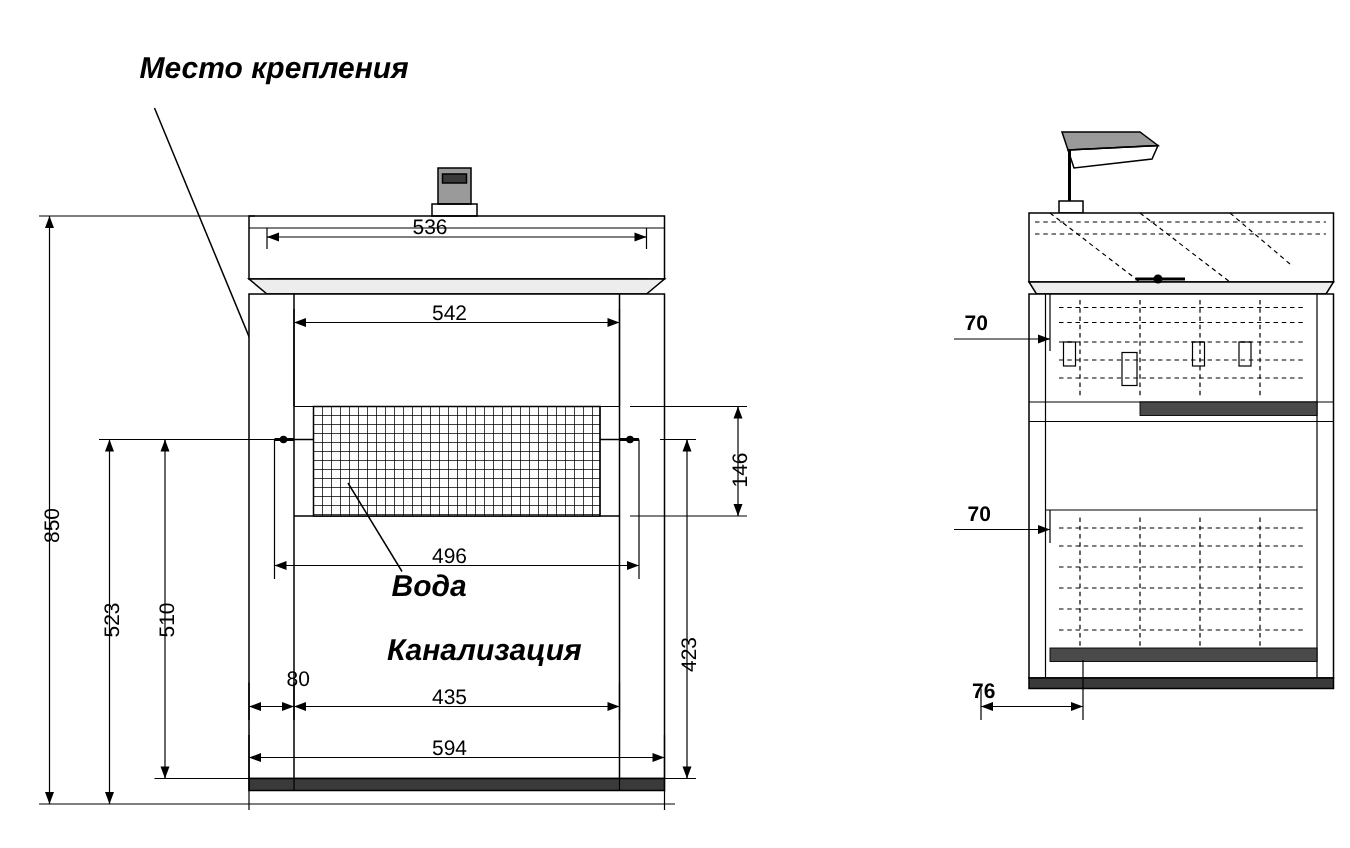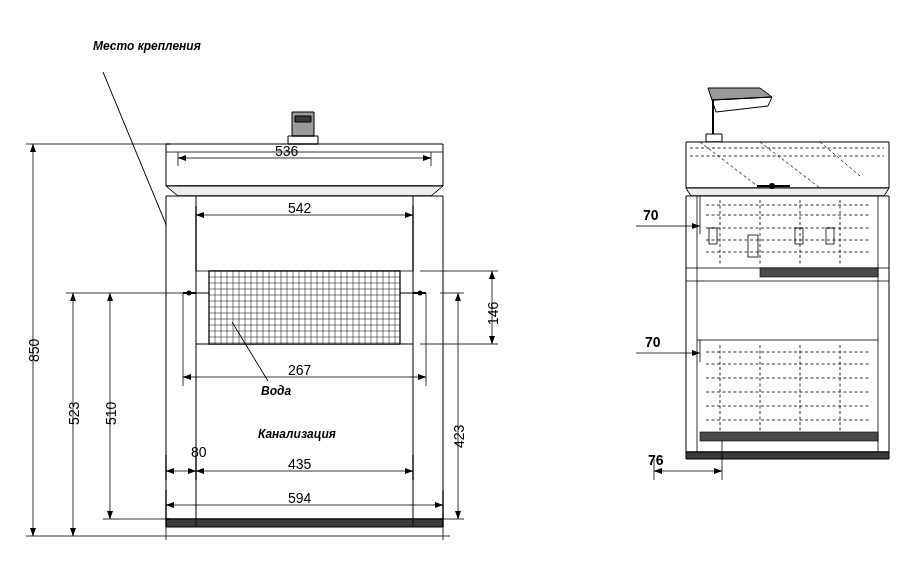--- a/index.html
+++ b/index.html
@@ -20,21 +20,21 @@
   .lbl {
     position: absolute;
     font-size: 13px;
     color: #000;
     white-space: nowrap;
     font-family: "Liberation Sans", sans-serif;
   }
   .lbl.bold-it {
     font-weight: bold;
     font-style: italic;
-    font-size: 12px;
+    font-size: 20px;
     line-height: 17px;
   }
   .lbl.dim {
     font-size: 14px;
     font-weight: normal;
   }
   .lbl.vert {
     transform: rotate(-90deg);
     transform-origin: left top;
   }
@@ -198,21 +198,21 @@
 
   </svg>
 
   <div class="lbl bold-it" style="left:93px; top:38px;">Место крепления</div>
 
   <div class="lbl bold-it" style="left:261px; top:383px;text-align:center;">Вода</div>
   <div class="lbl bold-it" style="left:258px; top:426px;">Канализация</div>
 
   <div class="lbl dim" style="left:275px; top:143px;">536</div>
   <div class="lbl dim" style="left:288px; top:200px;">542</div>
-  <div class="lbl dim" style="left:288px; top:362px;">267</div>
+  <div class="lbl dim" style="left:288px; top:362px;">496</div>
   <div class="lbl dim" style="left:288px; top:456px;">435</div>
   <div class="lbl dim" style="left:288px; top:490px;">594</div>
   <div class="lbl dim" style="left:172px; top:444px;margin-left:19px;">80</div>
 
   <div class="lbl dim vert" style="left:26px; top:362px;">850</div>
   <div class="lbl dim vert" style="left:66px; top:425px;">523</div>
   <div class="lbl dim vert" style="left:103px; top:425px;">510</div>
   <div class="lbl dim vert" style="left:485px; top:325px;">146</div>
   <div class="lbl dim vert" style="left:451px; top:448px;">423</div>
 

